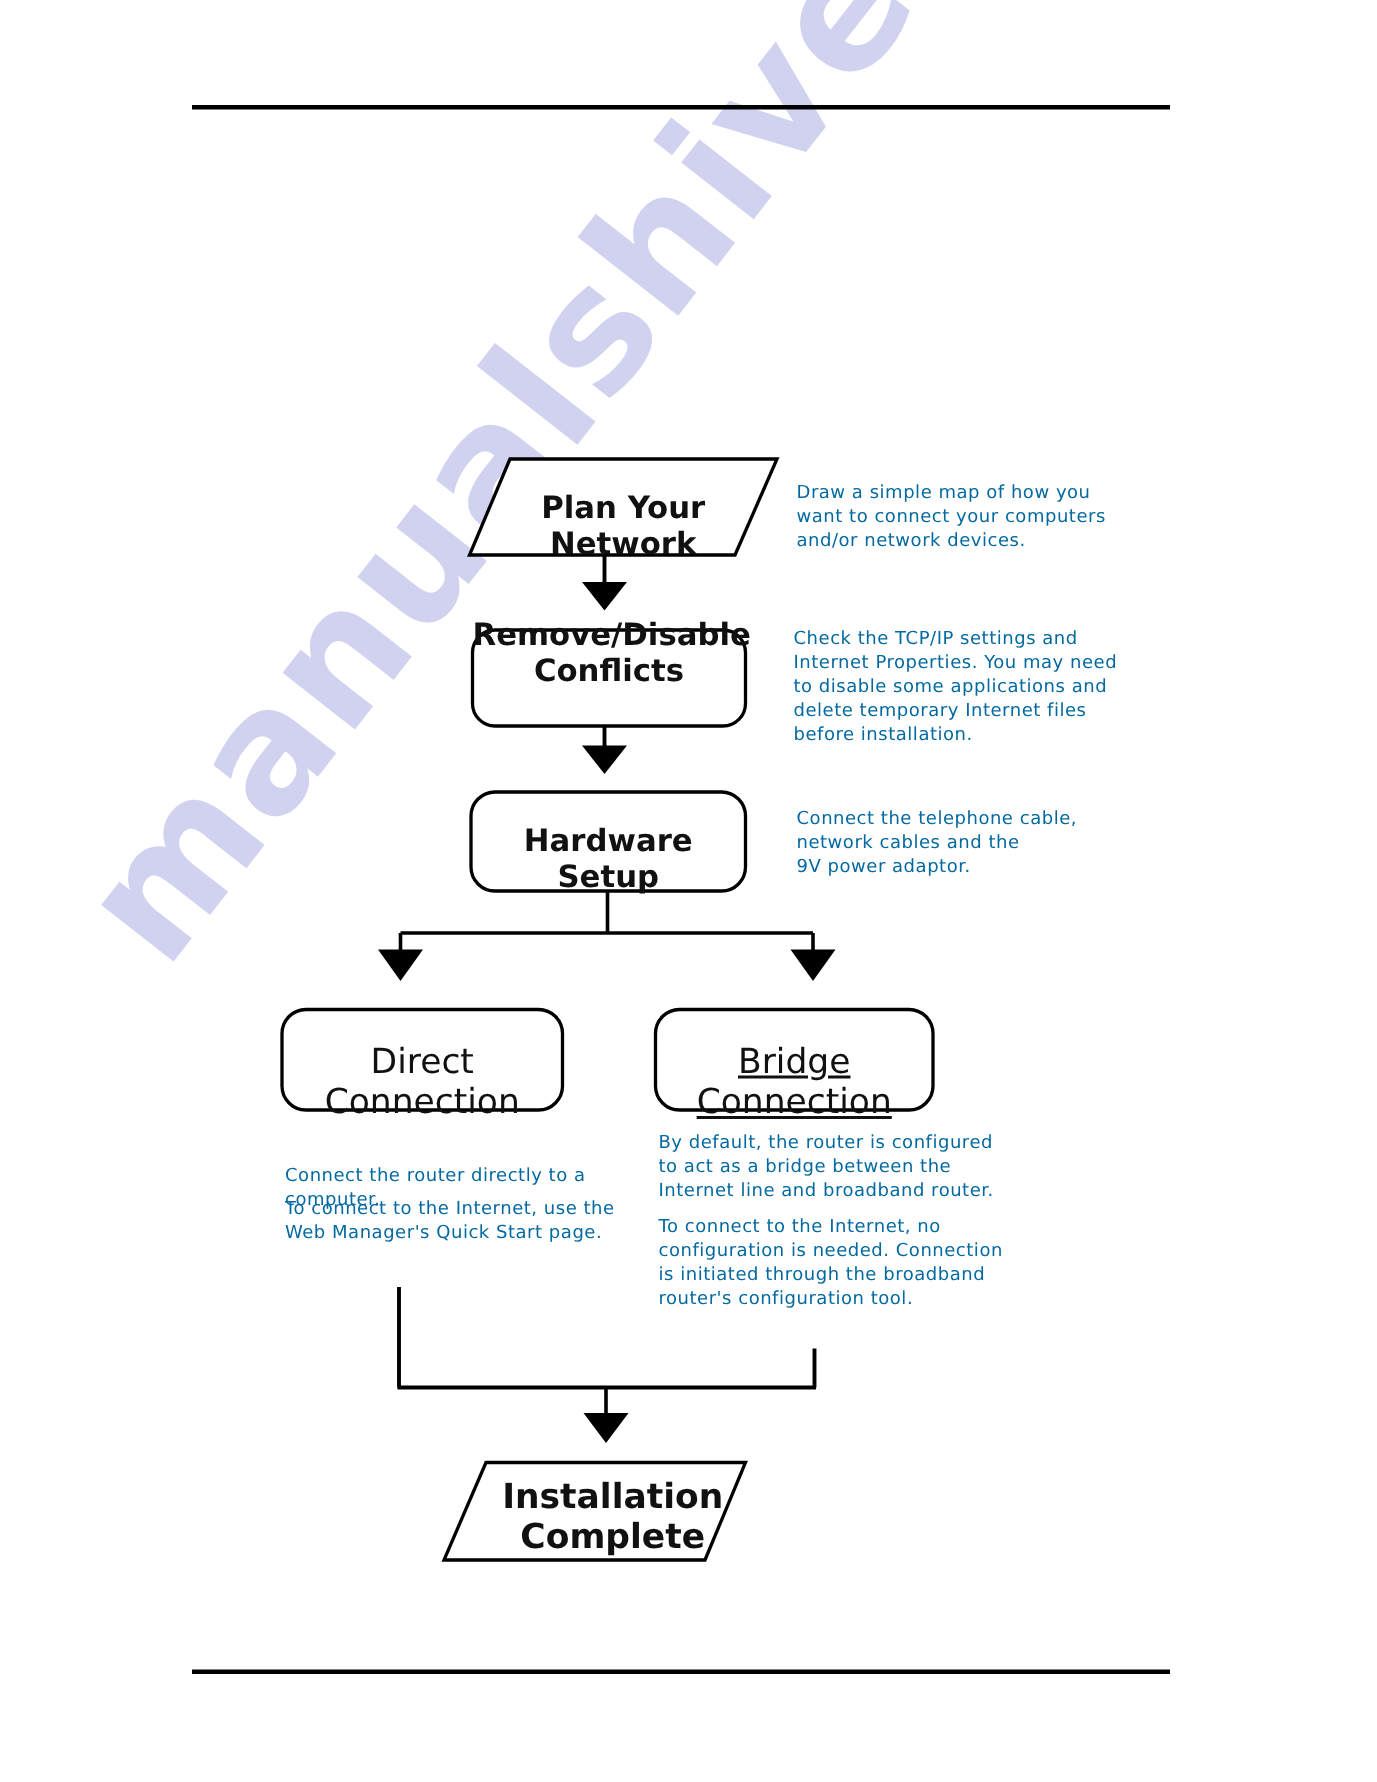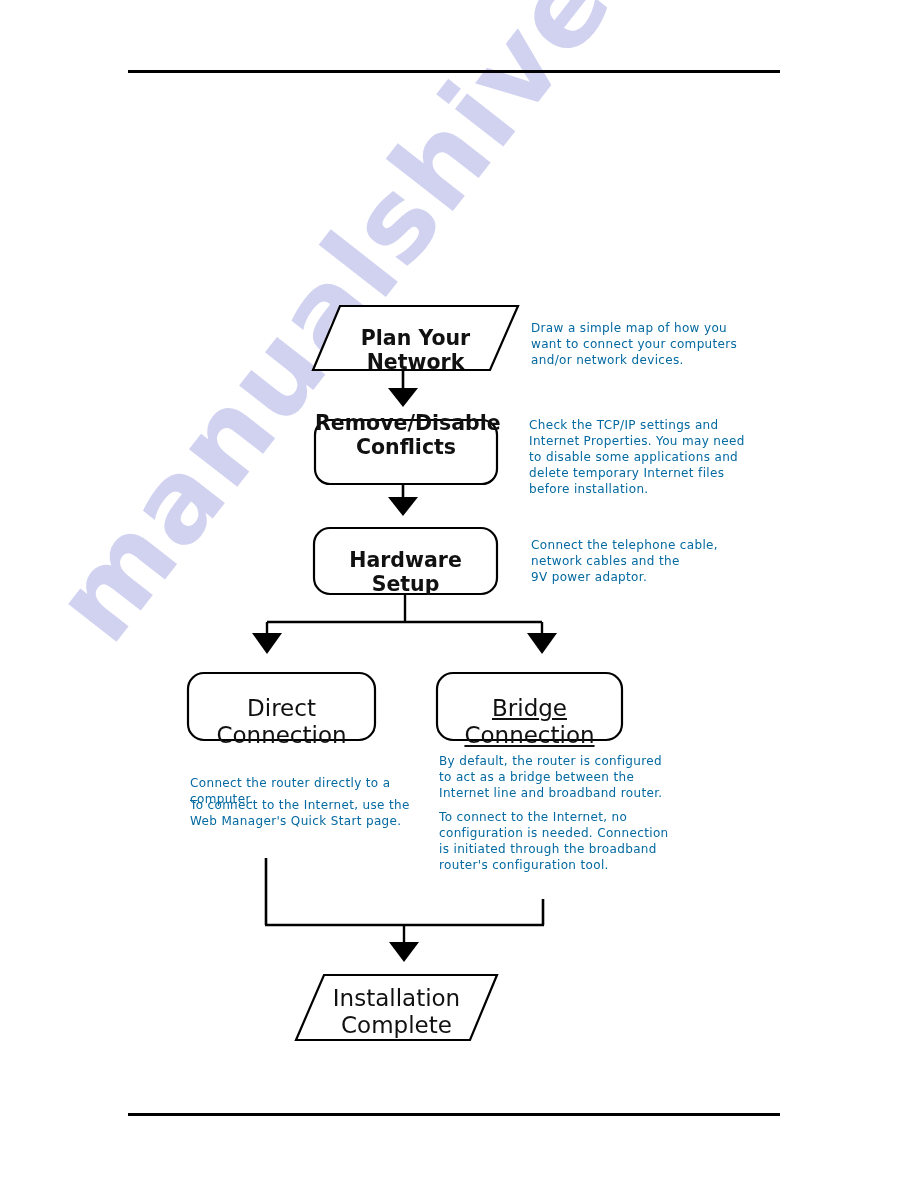--- a/index.html
+++ b/index.html
@@ -146,21 +146,21 @@
 
   <div class="node-label label-lg" style="left:315px; top:412px; width:182px;">Remove/Disable
 Conflicts</div>
 
   <div class="node-label label-lg" style="left:314px; top:549px; width:183px;">Hardware Setup</div>
 
   <div class="node-label label-md" style="left:188px; top:695px; width:187px;">Direct Connection</div>
 
   <div class="node-label label-md" style="left:437px; top:695px; width:185px;text-decoration:underline;">Bridge Connection</div>
 
-  <div class="node-label label-md" style="left:296px; top:985px; width:201px;">Installation
+  <div class="node-label label-md" style="left:308px; top:985px; width:201px;font-weight:bold;">Installation
 Complete</div>
 
   <div class="annotation" style="left:531px; top:321px; width:225px;">Draw a simple map of how you
 want to connect your computers
 and/or network devices.</div>
 
   <div class="annotation" style="left:529px; top:418px; width:228px;">Check the TCP/IP settings and
 Internet Properties. You may need
 to disable some applications and
 delete temporary Internet files

